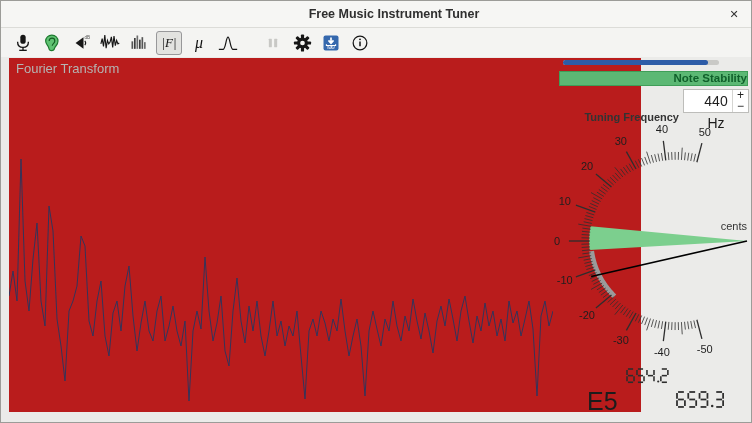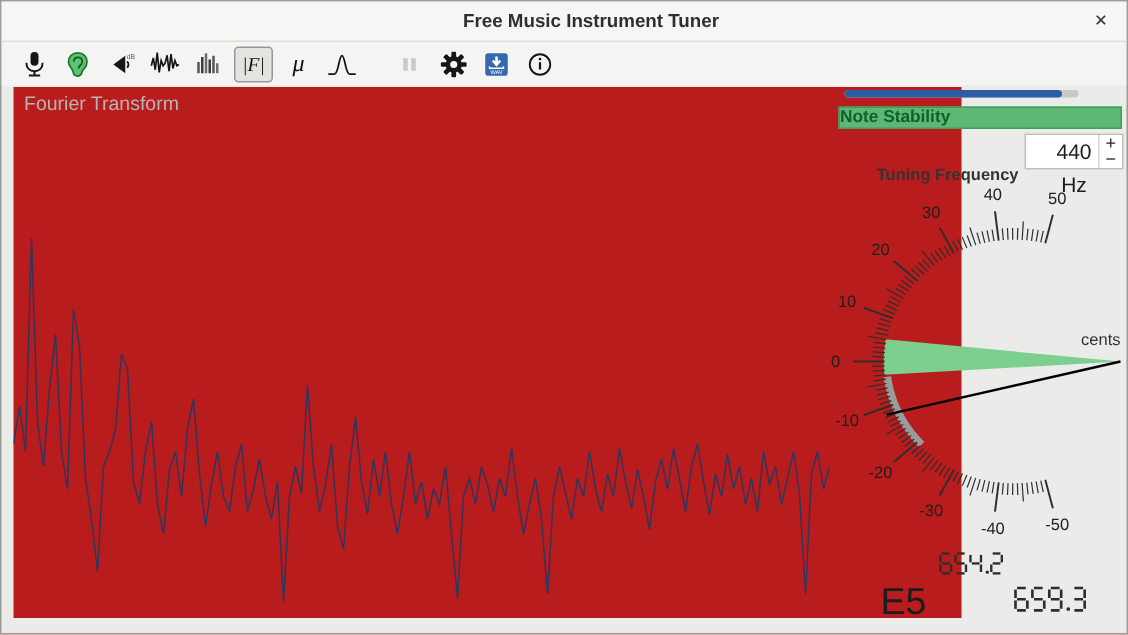--- a/index.html
+++ b/index.html
@@ -15,21 +15,21 @@
   .tbtn.gap{margin-left:16px;}
   .ficon{font-family:"Liberation Serif",serif;font-style:italic;font-size:13px;color:#111;}
   .mu{font-family:"Liberation Serif",serif;font-style:italic;font-size:16px;color:#111;}
   .plot{position:absolute;left:8px;top:57px;width:632px;height:354px;background:#b91c1c;}
   .plot-title{position:absolute;left:7px;top:3px;font-size:13px;color:#b5b5b3;}
   #spectrum-svg{position:absolute;left:0;top:0;}
   .panel{position:absolute;left:552px;top:57px;width:200px;height:366px;}
   .progress{position:absolute;left:10px;top:2px;width:156px;height:5px;background:#c9c9c6;border-radius:2.5px;}
   #progress-fill{height:5px;border-radius:2.5px;}
   .note-stability{position:absolute;left:6px;top:13px;width:189px;height:15px;background:#5cb874;border:1px solid #3f9e58;
-                  box-sizing:border-box;text-align:left;font-size:11.5px;font-weight:bold;color:#10602b;line-height:13px;}
+                  box-sizing:border-box;text-align:right;font-size:11.5px;font-weight:bold;color:#10602b;line-height:13px;}
   .tuning-label{position:absolute;right:74px;top:37px;font-size:11px;font-weight:bold;color:#333;margin-top:16px;}
   .spinbox{position:absolute;left:130px;top:31px;width:66px;height:24px;background:#fff;border:1px solid #bdbdba;box-sizing:border-box;display:flex;}
   .spin-value{flex:1;font-size:14px;color:#1d1d1d;text-align:center;line-height:22px;cursor:text;padding-left:16px;}
   .spin-btns{width:15px;border-left:1px solid #d5d5d2;display:flex;flex-direction:column;}
   .spin-up,.spin-down{flex:1;text-align:center;font-size:12px;line-height:11px;color:#222;cursor:pointer;}
   #gauge-svg{position:absolute;left:0;top:50px;overflow:visible;pointer-events:none;}
   .gauge-label{font-size:11px;fill:#1f1f1f;font-family:"Liberation Sans",sans-serif;}
   .gauge-units{font-size:11px;fill:#333;font-family:"Liberation Sans",sans-serif;}
   .seg1{position:absolute;left:74px;top:311px;overflow:visible;}
   .seg2{position:absolute;left:124px;top:334px;overflow:visible;}

